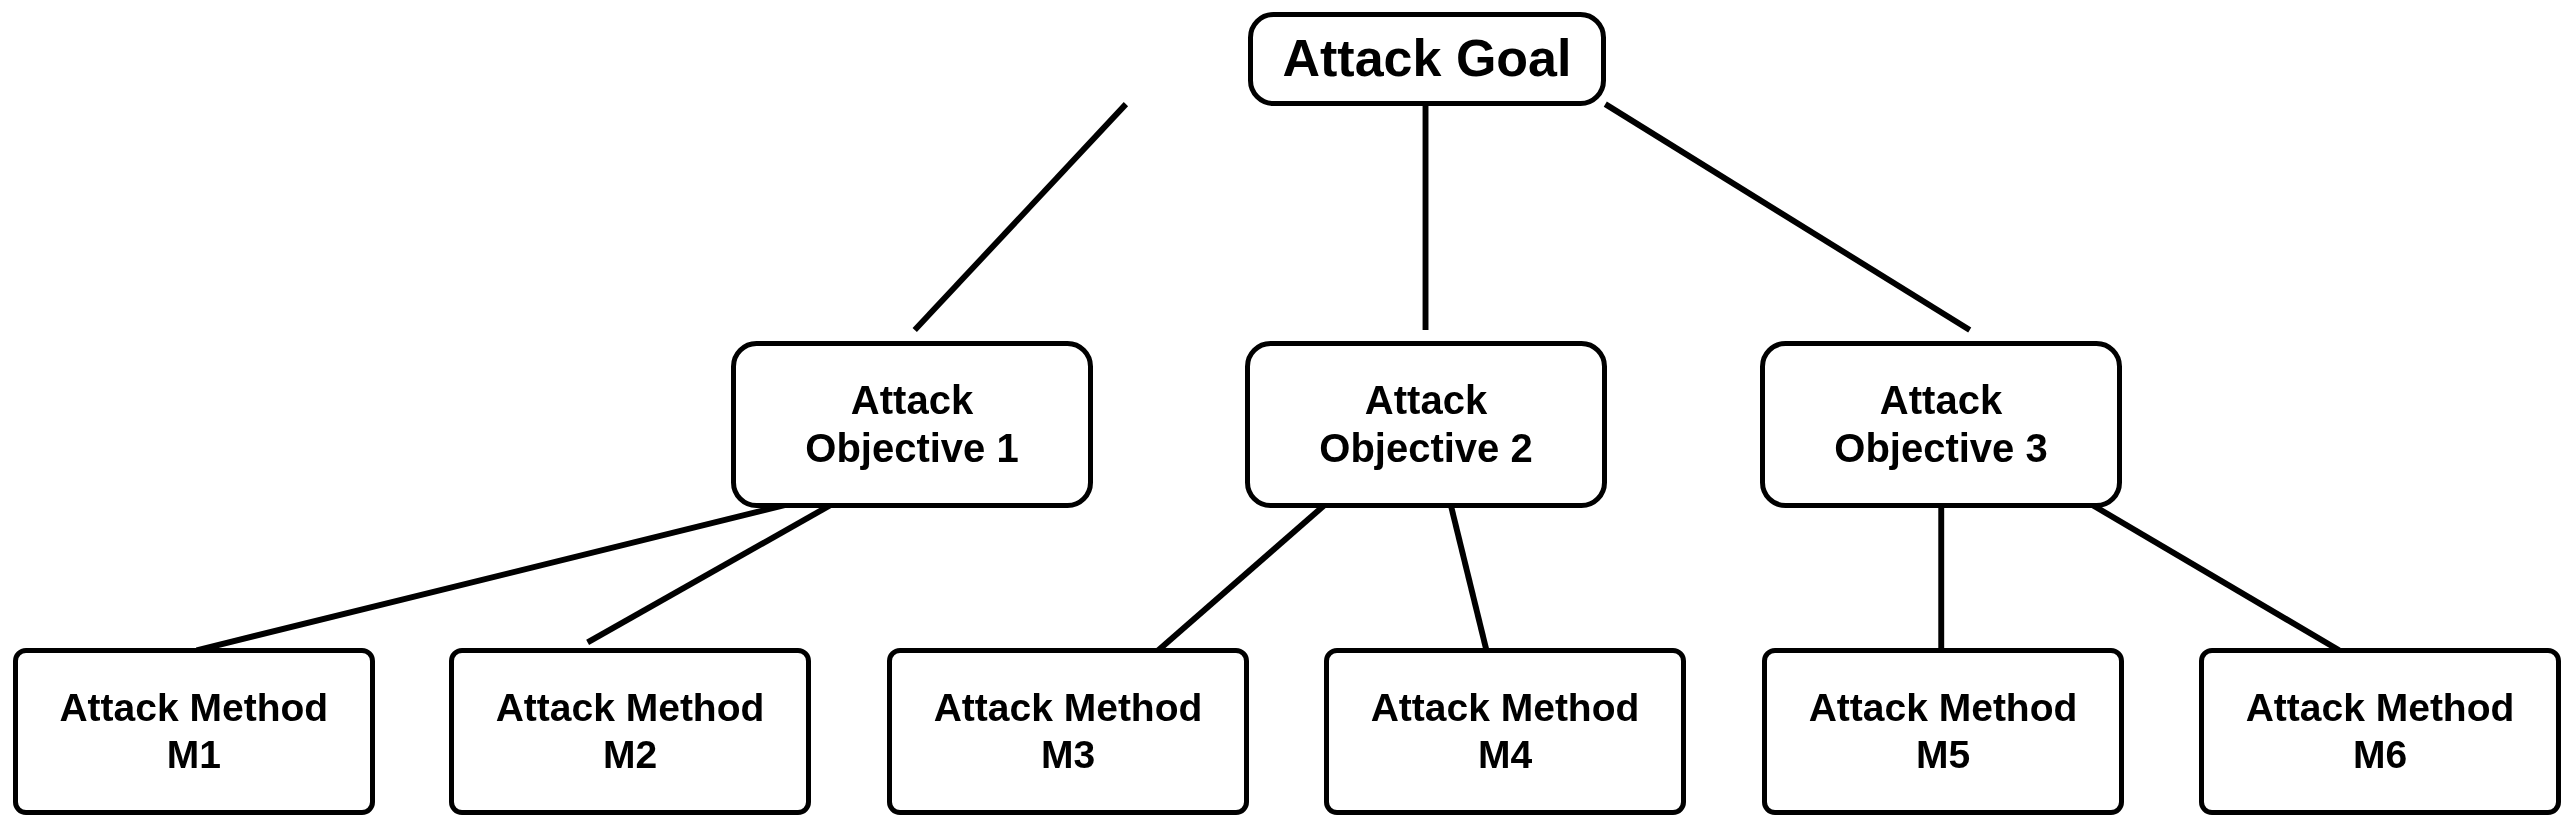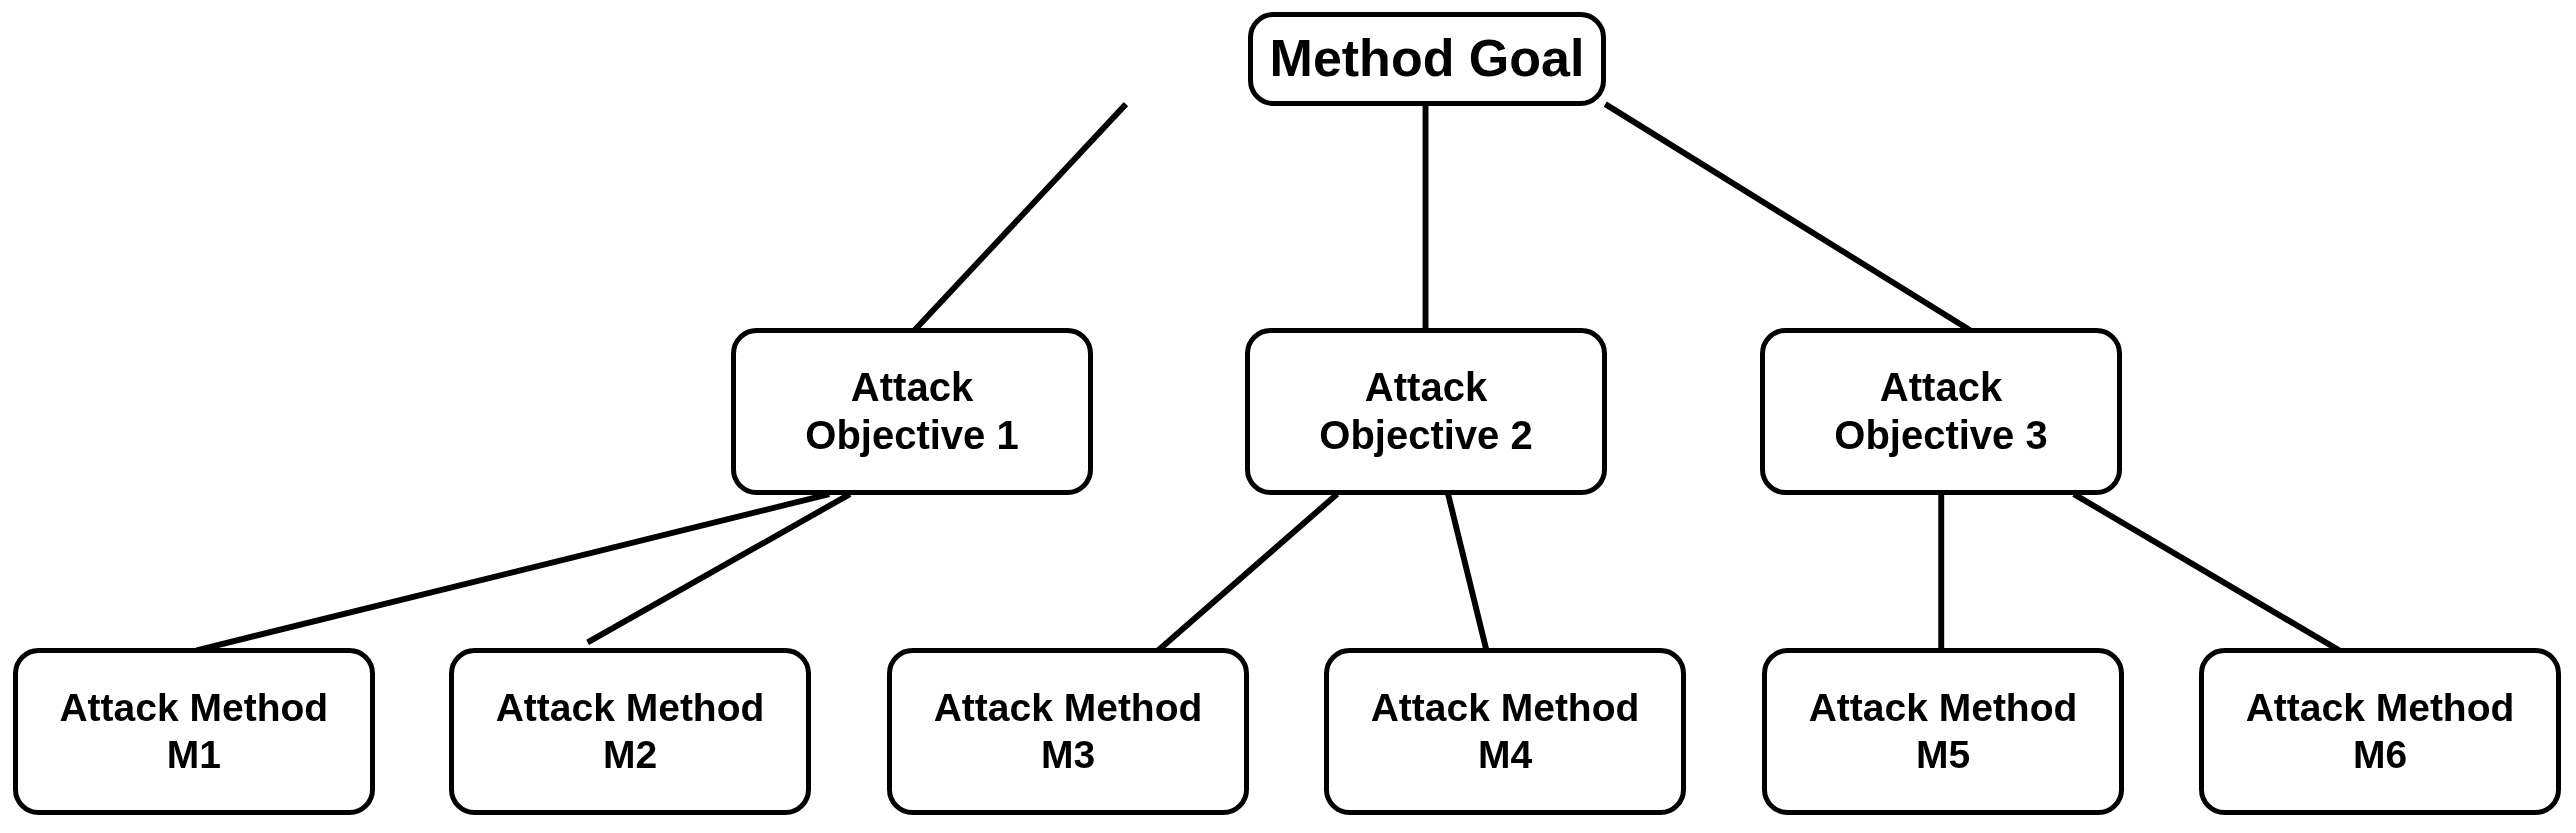--- a/index.html
+++ b/index.html
@@ -38,44 +38,46 @@
     font-weight: bold;
     line-height: 1.18;
     white-space: pre-line;
     z-index: 2;
   }
   .node-root {
     font-size: 52px;
   }
   .node-objective {
     font-size: 40px;
+    margin-top: 13px;
   }
   .node-method {
     font-size: 39px;
+    border-radius: 13px;
   }
 </style>
 </head>
 <body>
 
 <div id="diagram-root">
 
   <svg id="edge-layer" viewBox="0 0 2622 848" width="2576" height="833" xmlns="http://www.w3.org/2000/svg">
       <line x1="1146" y1="106" x2="931" y2="336" stroke="#000000" stroke-width="6" stroke-linecap="butt"></line>
       <line x1="1451" y1="106" x2="1451" y2="336" stroke="#000000" stroke-width="6" stroke-linecap="butt"></line>
       <line x1="1634" y1="106" x2="2005" y2="336" stroke="#000000" stroke-width="6" stroke-linecap="butt"></line>
       <line x1="844" y1="503" x2="200" y2="662" stroke="#000000" stroke-width="6" stroke-linecap="butt"></line>
       <line x1="865" y1="503" x2="598" y2="654" stroke="#000000" stroke-width="6" stroke-linecap="butt"></line>
       <line x1="1361" y1="503" x2="1179" y2="662" stroke="#000000" stroke-width="6" stroke-linecap="butt"></line>
       <line x1="1474" y1="503" x2="1513" y2="662" stroke="#000000" stroke-width="6" stroke-linecap="butt"></line>
       <line x1="1976" y1="503" x2="1976" y2="662" stroke="#000000" stroke-width="6" stroke-linecap="butt"></line>
       <line x1="2111" y1="503" x2="2381" y2="662" stroke="#000000" stroke-width="6" stroke-linecap="butt"></line>
     </svg>
 
   <div id="node-layer">
-      <div class="node node-root" style="left: 1248px; top: 11.8px; width: 358px; height: 94px; background: rgb(255, 255, 255); border-color: rgb(0, 0, 0);"><span>Method Goal</span></div>
+      <div class="node node-root" style="left: 1248px; top: 11.8px; width: 358px; height: 94px; background: rgb(255, 255, 255); border-color: rgb(0, 0, 0);"><span>Attack Goal</span></div>
       <div class="node node-objective" style="left: 731px; top: 328px; width: 362px; height: 167px; background: rgb(255, 255, 255); border-color: rgb(0, 0, 0);"><span>Attack
 Objective 1</span></div>
       <div class="node node-objective" style="left: 1245px; top: 328px; width: 362px; height: 167px; background: rgb(255, 255, 255); border-color: rgb(0, 0, 0);"><span>Attack
 Objective 2</span></div>
       <div class="node node-objective" style="left: 1760px; top: 328px; width: 362px; height: 167px; background: rgb(255, 255, 255); border-color: rgb(0, 0, 0);"><span>Attack
 Objective 3</span></div>
       <div class="node node-method" style="left: 12.8px; top: 648px; width: 362px; height: 167px; background: rgb(255, 255, 255); border-color: rgb(0, 0, 0);"><span>Attack Method
 M1</span></div>
       <div class="node node-method" style="left: 449px; top: 648px; width: 362px; height: 167px; background: rgb(255, 255, 255); border-color: rgb(0, 0, 0);"><span>Attack Method
 M2</span></div>

